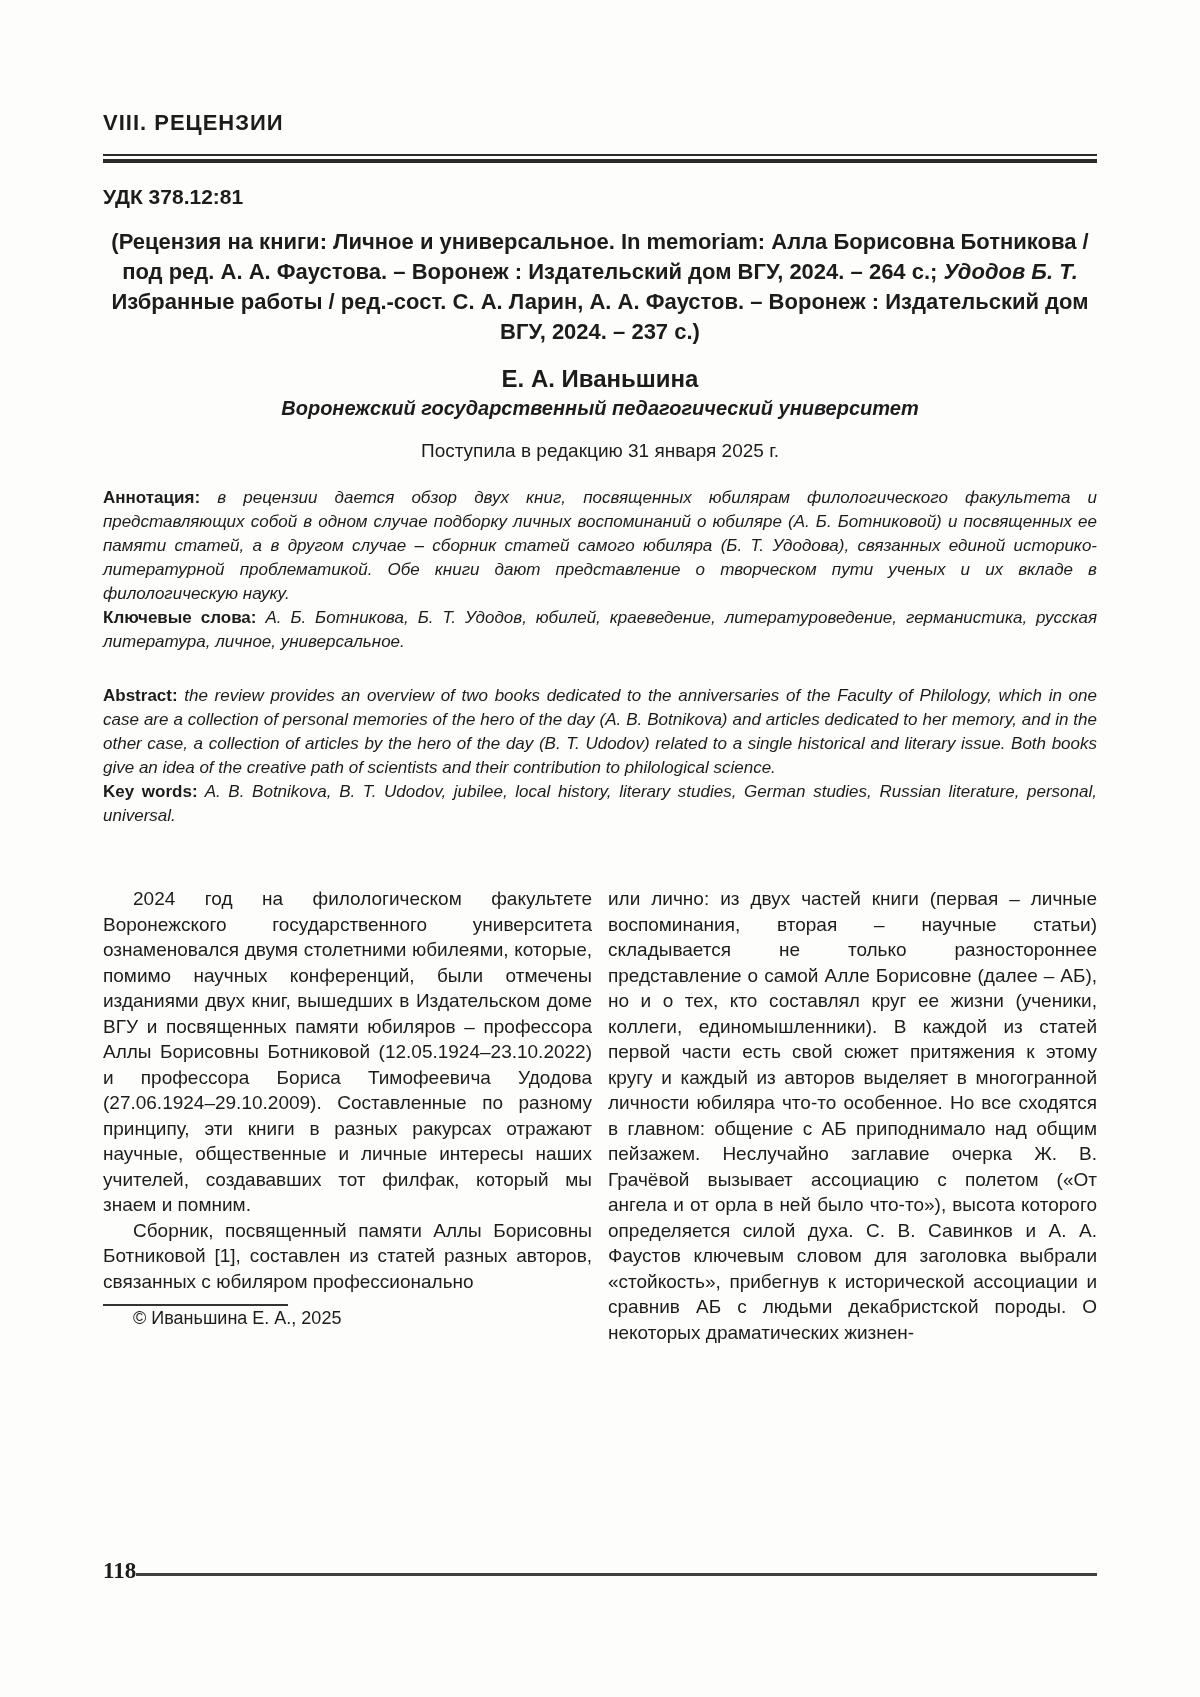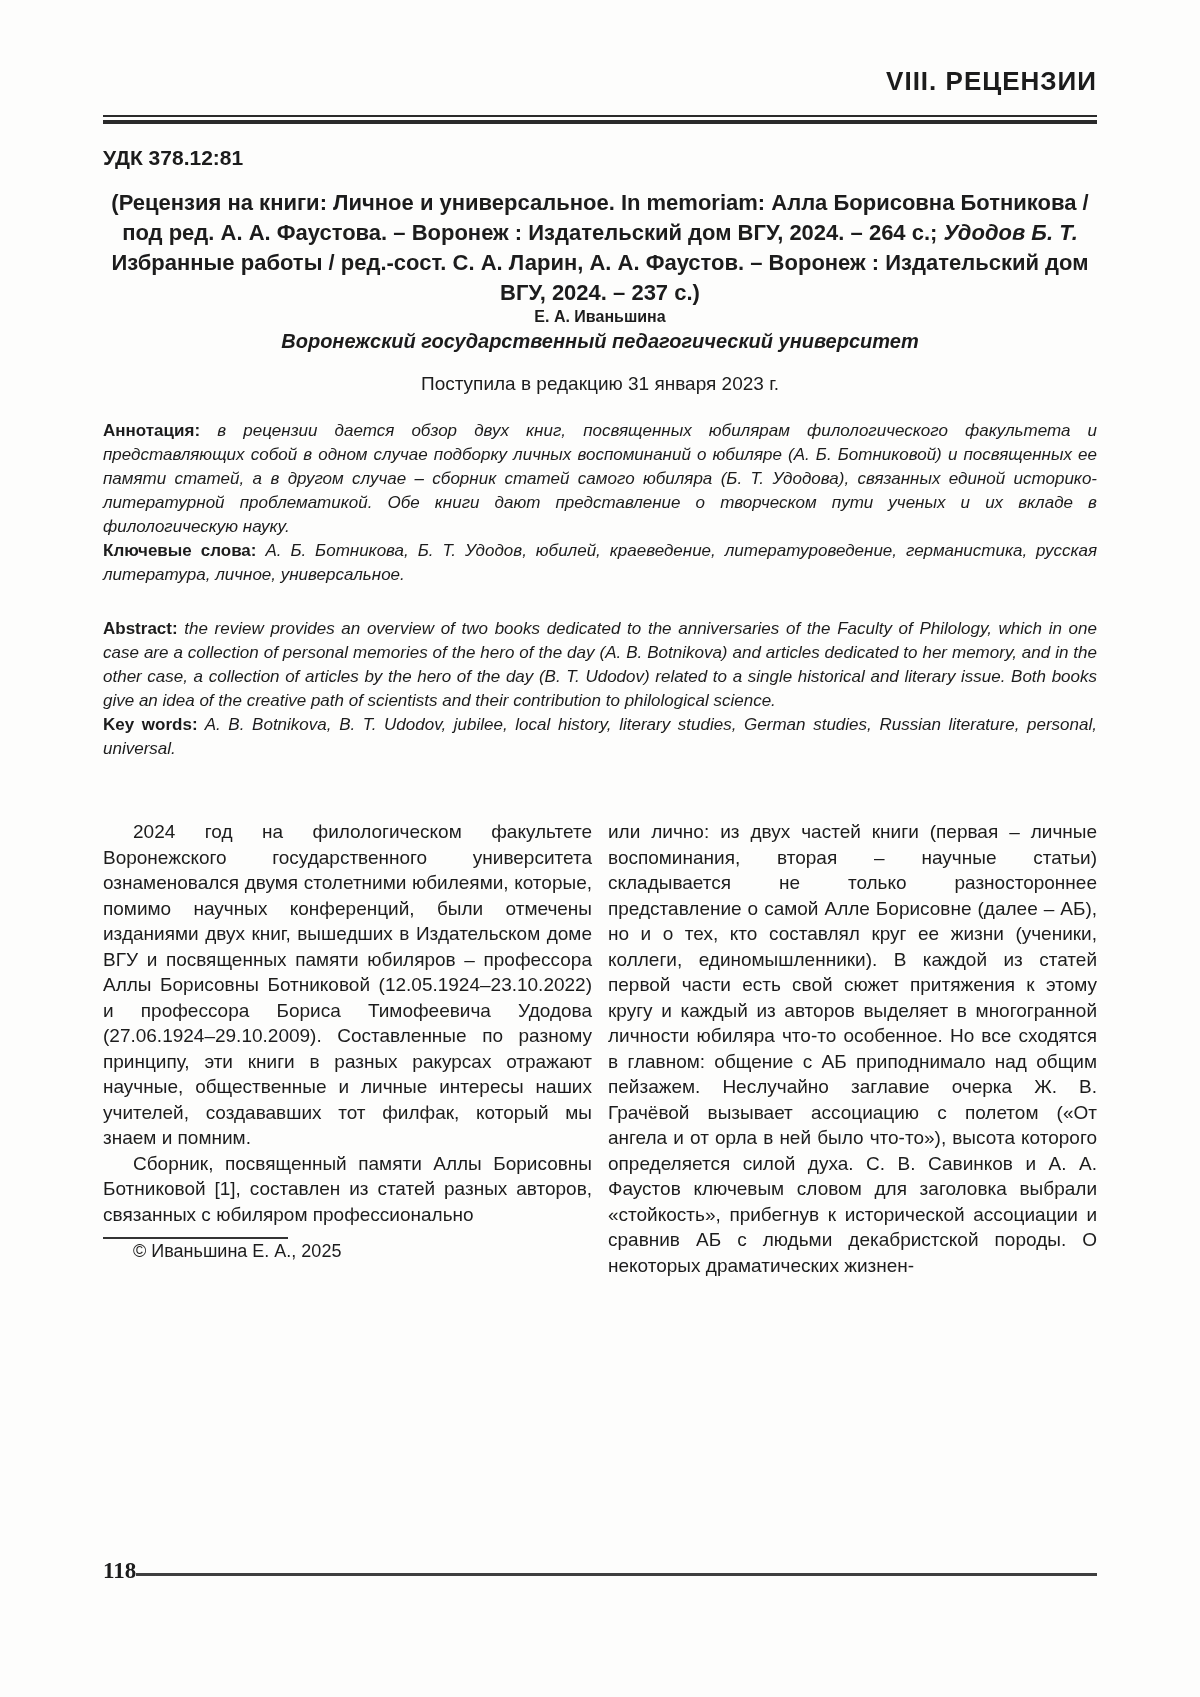--- a/index.html
+++ b/index.html
@@ -9,24 +9,24 @@
     margin:0 auto;
     background:#fdfdfc;
     color:#1c1c1c;
     font-family:"Liberation Sans", sans-serif;
     overflow:hidden;
     box-sizing:border-box;
   }
   .content { padding:0 103px; }
 
   .section-header {
-    padding-top:66px;
-    text-align:right;
+    padding-top:110px;
+    text-align:left;
     font-weight:bold;
-    font-size:26px;
+    font-size:22px;
     letter-spacing:1px;
   }
   .double-rule {
     margin-top:18px;
     height:3px;
     border-top:2px solid #2a2a2a;
     border-bottom:4px solid #2a2a2a;
   }
   .udc {
     margin-top:22px;
@@ -44,23 +44,24 @@
   }
   .subtitle {
     margin-top:18px;
     text-align:center;
     font-weight:bold;
     font-size:22px;
     line-height:30px;
   }
   .subtitle i { font-style:italic; }
   .author {
+    margin-top:18px;
     text-align:center;
     font-weight:bold;
-    font-size:16px;
+    font-size:24px;
   }
   .affiliation {
     margin-top:4px;
     text-align:center;
     font-weight:bold;
     font-style:italic;
     font-size:20px;
   }
   .received {
     margin-top:20px;
@@ -131,21 +132,21 @@
 
     <div class="udc">УДК 378.12:81</div>
 
 
     <div class="subtitle">
       <span>(Рецензия на книги: Личное и универсальное. In memoriam: Алла Борисовна Ботникова / под ред. А. А. Фаустова. – Воронеж : Издательский дом ВГУ, 2024. – 264 с.; </span><i>Удодов Б. Т.</i><span> Избранные работы / ред.-сост. С. А. Ларин, А. А. Фаустов. – Воронеж : Издательский дом ВГУ, 2024. – 237 с.)</span>
     </div>
 
     <div class="author">Е. А. Иваньшина</div>
     <div class="affiliation">Воронежский государственный педагогический университет</div>
-    <div class="received">Поступила в редакцию 31 января 2023 г.</div>
+    <div class="received">Поступила в редакцию 31 января 2025 г.</div>
 
     <p class="abs first">
       <b>Аннотация:</b>
       <span>в рецензии дается обзор двух книг, посвященных юбилярам филологического факультета и представляющих собой в одном случае подборку личных воспоминаний о юбиляре (А. Б. Ботниковой) и посвященных ее памяти статей, а в другом случае – сборник статей самого юбиляра (Б. Т. Удодова), связанных единой историко-литературной проблематикой. Обе книги дают представление о творческом пути ученых и их вкладе в филологическую науку.</span>
     </p>
     <p class="abs">
       <b>Ключевые слова:</b>
       <span>А. Б. Ботникова, Б. Т. Удодов, юбилей, краеведение, литературоведение, германистика, русская литература, личное, универсальное.</span>
     </p>
 

